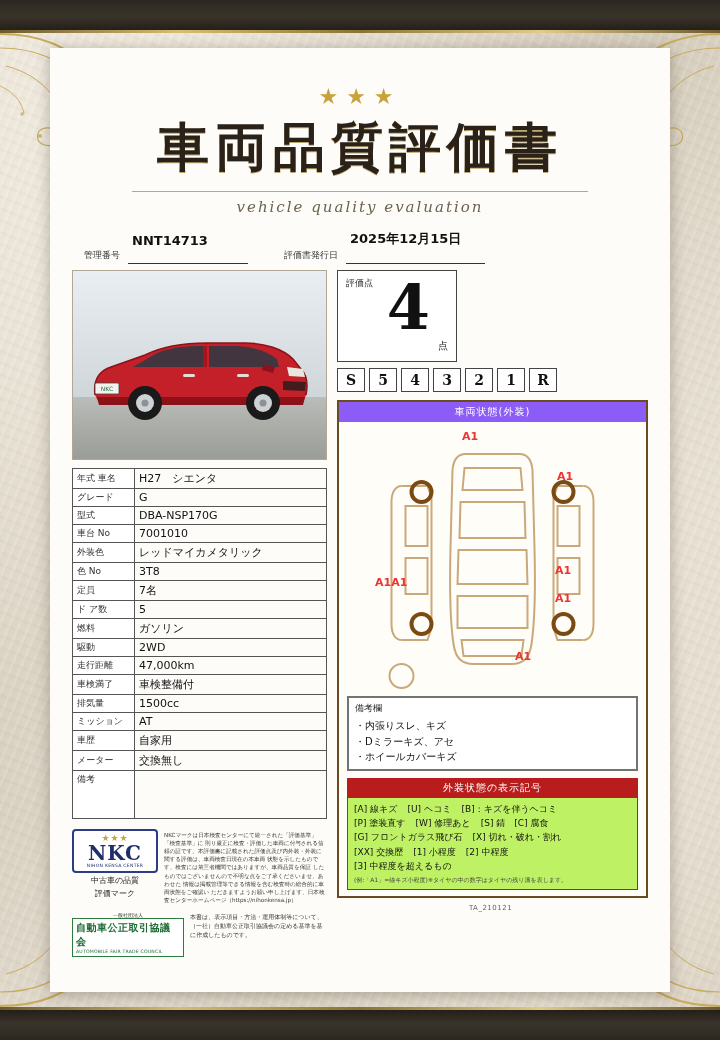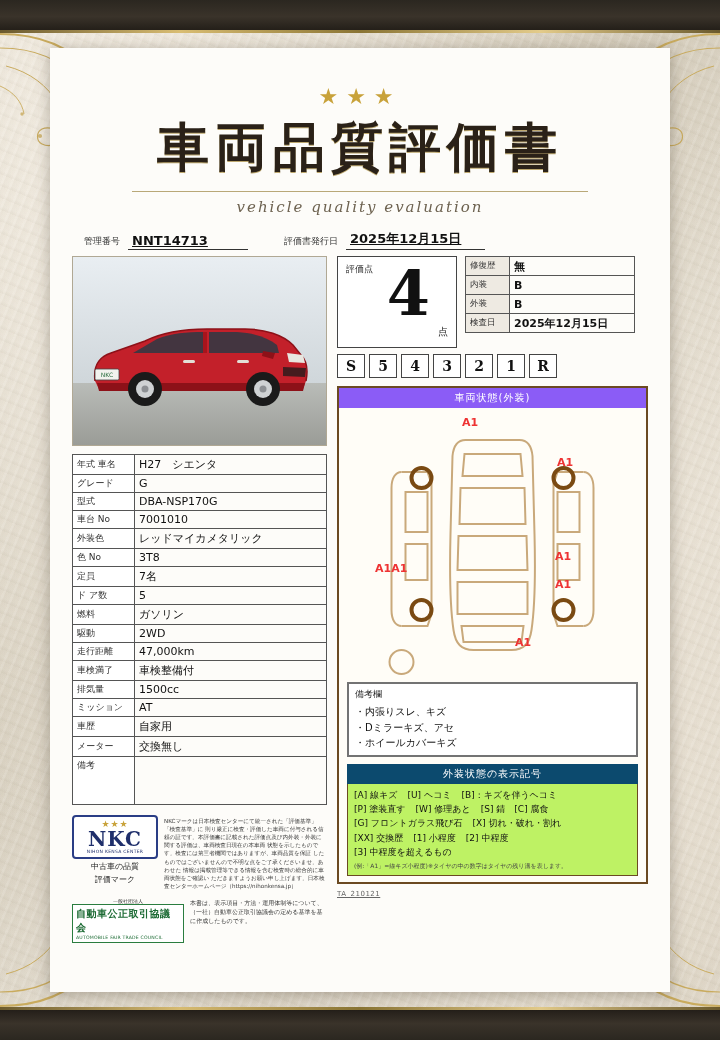--- a/index.html
+++ b/index.html
@@ -81,21 +81,21 @@
     font-family: "DejaVu Serif", serif;
     font-style: italic;
     font-size: 15px;
     color: #6d6250;
     letter-spacing: 2px;
     margin-bottom: 14px;
   }
   
   .meta-row { display:flex; align-items:flex-end; gap: 8px; margin: 12px 0 6px 12px; }
   .meta-label { font-size: 9px; color:#333; padding-bottom:2px;}
-  .meta-value { font-size: 13px; font-weight:bold; color:#111; border-bottom:1px solid #333; padding: 0 24px 1px 4px; text-decoration: underline;}
+  .meta-value { font-size: 13px; font-weight:bold; color:#111; border-bottom:1px solid #333; padding: 0 24px 15px 4px;}
   .meta-value.w1 { min-width: 120px; }
   .meta-value.w2 { min-width: 108px; }
   .meta-gap { width: 20px; }
 
   
   .cols { display:flex; gap: 10px; }
   .col-left { width: 262px; }
   .col-right { width: 360px; }
 
   .photo {
@@ -180,27 +180,27 @@
   .diagram-area svg { position:absolute; inset:0; width:100%; height:100%; }
   .dmark { position:absolute; color:#e33; font-size: 11px; font-weight:bold; }
 
   .remarks {
     border: 2px solid #737373; margin: 6px 8px 0; padding: 4px 6px; min-height: 62px; background:#fff;
   }
   .remarks-h { font-size: 9px; color:#222; margin-bottom: 3px;}
   .remarks-l { font-size: 10px; color:#111; line-height: 1.55;}
 
   .legend { margin: 7px 8px 0; }
-  .legend-head { background:#0c4a6e; color:#fff; font-size:10px; text-align:center; padding:3px 0; letter-spacing:1px;}
+  .legend-head { background:#b91c1c; color:#fff; font-size:10px; text-align:center; padding:3px 0; letter-spacing:1px;}
   .legend-body { border:1px solid #6b4a22; border-top:0; padding: 4px 6px; background:#bef264;}
   .legend-line { font-size: 9px; color:#111; line-height: 1.6; display:flex; gap: 10px;}
   .legend-line span { white-space: nowrap; }
   .legend-foot { font-size: 6px; color:#444; margin-top: 3px; line-height:1.4;}
 
-  .doc-code { text-align:left; font-size: 7px; color:#666; margin: 6px 4px 0 0; letter-spacing:.5px;text-decoration:underline;}
+  .doc-code { text-align:center; font-size: 7px; color:#666; margin: 6px 4px 0 0; letter-spacing:.5px;}
 </style>
 </head>
 <body>
 
 <div class="bg-outer"></div>
 <div class="band-top"></div>
 <div class="band-bottom"></div>
 
 <div class="corner tl">
   <svg viewBox="0 0 150 150">
@@ -405,40 +405,20 @@
     </div>
 
     <div class="col-right">
 
       <div class="score-row">
         <div class="score-box">
           <div class="score-label">評価点</div>
           <div class="score-num">4</div>
           <div class="score-unit">点</div>
         </div>
-        <table class="cond">
-          <tbody>
-            <tr>
-                <td class="k">修復歴</td>
-                <td class="v">無</td>
-              </tr>
-            <tr>
-                <td class="k">内装</td>
-                <td class="v">B</td>
-              </tr>
-            <tr>
-                <td class="k">外装</td>
-                <td class="v">B</td>
-              </tr>
-            <tr>
-                <td class="k">検査日</td>
-                <td class="v">2025年12月15日</td>
-              </tr>
-          </tbody>
-        </table>
       </div>
 
       <div class="grade-row">
         <div class="grade-cell">S</div>
         <div class="grade-cell">5</div>
         <div class="grade-cell">4</div>
         <div class="grade-cell">3</div>
         <div class="grade-cell">2</div>
         <div class="grade-cell">1</div>
         <div class="grade-cell">R</div>

